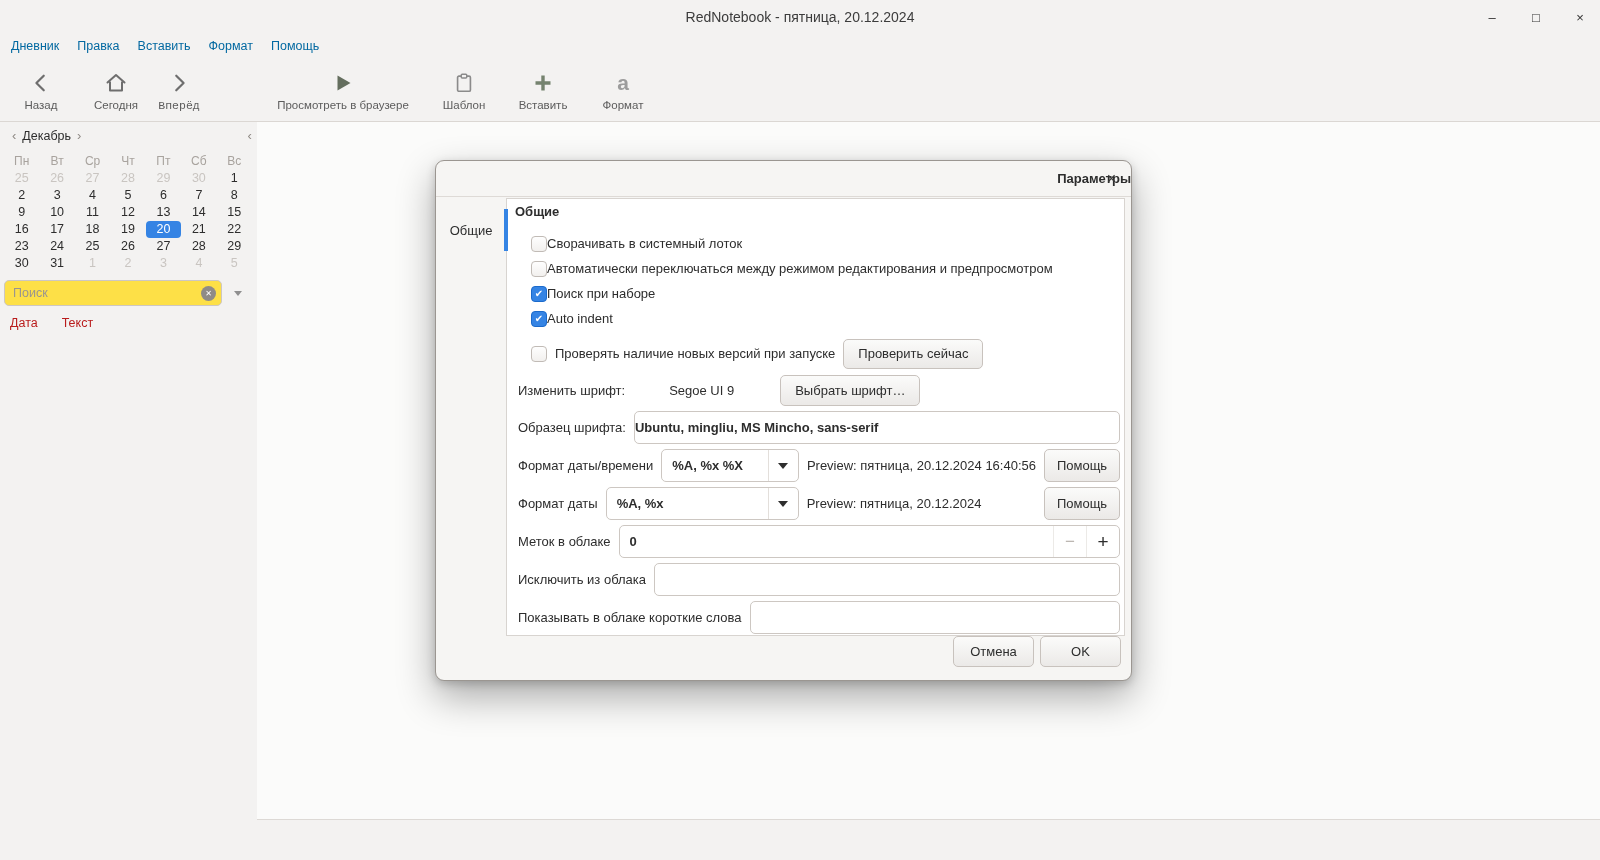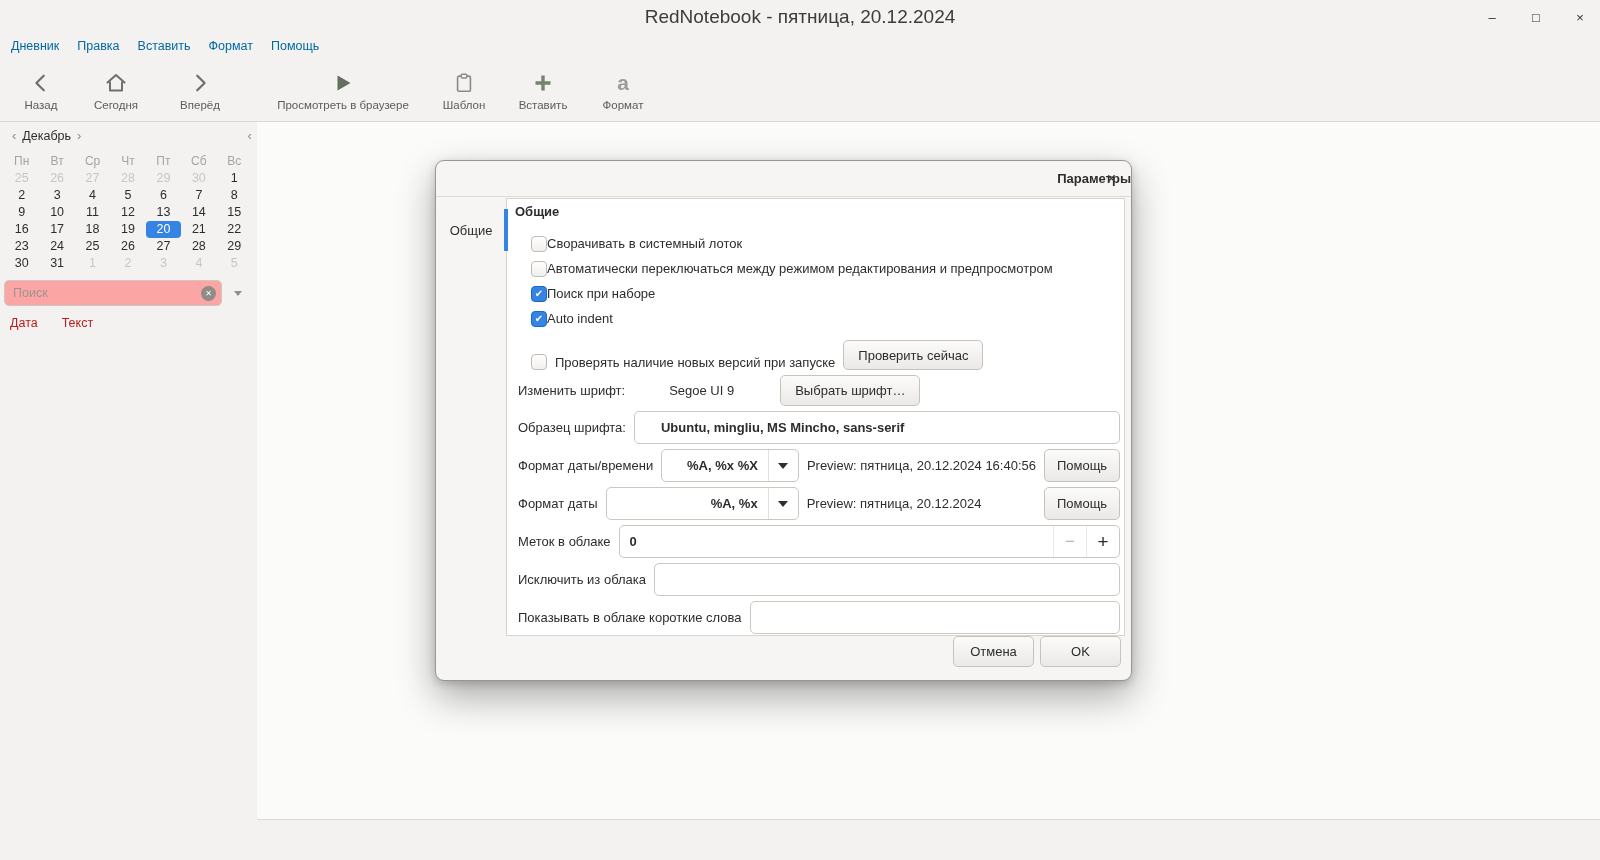--- a/index.html
+++ b/index.html
@@ -4,21 +4,21 @@
 <style>
   * { box-sizing: border-box; cursor: default; }
   html,body { margin:0; padding:0; background:#cfcfcf; }
   .window {
     position:relative; width:1600px; height:860px; overflow:hidden;
     background:#f3f2f1; color:#2d2d2d;
     font-family:"Liberation Sans","DejaVu Sans",sans-serif; font-size:13px;
   }
   
   .titlebar { position:absolute; top:0; left:0; right:0; height:34px; }
-  .win-title { position:absolute; left:0; right:0; top:0; line-height:34px; text-align:center; font-size:19px; color:#3c3c3c; }
+  .win-title { position:absolute; left:0; right:0; top:0; line-height:34px; text-align:center; font-size:14px; color:#3c3c3c; }
   .win-controls { position:absolute; right:12px; top:0; height:34px; display:flex; align-items:center; gap:28px; }
   .winbtn { width:16px; text-align:center; font-size:13px; color:#333; }
   
   .menubar { position:absolute; top:37px; left:2px; height:22px; display:flex; }
   .menu-item { padding:2px 9px; font-size:12.5px; color:#0369a1; border-radius:4px; }
   
   .toolbar { position:absolute; top:60px; left:0; right:0; height:62px; border-bottom:1px solid #dbd7d3; }
   .tool-btn { position:absolute; top:4px; height:54px; display:flex; flex-direction:column; align-items:center; justify-content:flex-start; gap:3px; padding-top:6px; border-radius:5px; }
   .tool-icon { height:26px; display:flex; align-items:center; justify-content:center; }
   .tool-label { font-size:11.5px; color:#5c5c5c; white-space:nowrap; }
@@ -28,34 +28,34 @@
   .cal-header { position:absolute; top:6px; left:8px; right:8px; height:18px; font-size:12.5px; }
   .cal-nav { color:#8f8a85; padding:0 4px; font-size:13px; }
   .cal-month { color:#2d2d2d; padding:0 2px; }
   .cal-year-group { position:absolute; right:0; top:0; }
   .cal-grid { position:absolute; top:30px; left:4px; width:248px; display:grid; grid-template-columns:repeat(7,1fr); }
   .cal-dow { height:18px; text-align:center; font-size:12px; color:#a8a39e; line-height:18px; }
   .cal-cell { height:17px; line-height:17px; text-align:center; font-size:12.5px; color:#2d2d2d; border-radius:4px; }
   .cal-cell.muted { color:#c9c5c1; }
   .cal-cell.selected { background:#3584e4; color:#fff; }
   .search-row { position:absolute; top:158px; left:0; right:0; height:26px; }
-  .search-input { position:absolute; left:4px; top:0; width:218px; height:26px; background:#fca5a5; border:1px solid #cdc7c2; border-radius:5px; padding:0 36px 0 8px; font-size:12.5px; font-family:inherit; color:#2d2d2d; outline:none; }
+  .search-input { position:absolute; left:4px; top:0; width:218px; height:26px; background:#fde047; border:1px solid #cdc7c2; border-radius:5px; padding:0 36px 0 8px; font-size:12.5px; font-family:inherit; color:#2d2d2d; outline:none; }
   .search-input::placeholder { color:#9a958f; }
   .clear-btn { position:absolute; left:201px; top:6px; width:15px; height:15px; border-radius:50%; background:#8f8b87; color:#fff; font-size:8px; line-height:15px; text-align:center; }
   .search-drop { position:absolute; left:224px; top:0; width:28px; height:26px; display:flex; align-items:center; justify-content:center; }
   .list-headers { position:absolute; top:194px; left:10px; display:flex; gap:24px; color:#b91c1c; font-size:12.5px; }
   
   .main { position:absolute; top:122px; left:257px; right:0; height:697px; background:#fbfbfa; }
   .bottombar { position:absolute; top:819px; left:257px; right:0; bottom:0; background:#f3f2f1; border-top:1px solid #ddd9d5; }
   
   .btn { background:linear-gradient(#fbfbfa,#ebe9e7); border:1px solid #c8c2bd; border-radius:5px; font-size:13px; color:#2d2d2d; padding:0 14px; height:31px; display:inline-flex; align-items:center; justify-content:center; font-family:inherit; white-space:nowrap; }
   .btn.tall { height:33px; }
-  .entry { height:33px; background:#fff; border:1px solid #cdc7c2; border-radius:5px; padding:0 26px; font-size:13px; font-family:inherit; color:#2d2d2d; outline:none; }
+  .entry { height:33px; background:#fff; border:1px solid #cdc7c2; border-radius:5px; padding:0 0; font-size:13px; font-family:inherit; color:#2d2d2d; outline:none; }
   .entry.sample { font-weight:600; }
-  .combo { height:33px; background:#fff; border:1px solid #cdc7c2; border-radius:5px; display:flex; align-items:center; overflow:hidden;text-align:right; }
+  .combo { height:33px; background:#fff; border:1px solid #cdc7c2; border-radius:5px; display:flex; align-items:center; overflow:hidden; }
   .combo-value { padding:0 10px; font-weight:600; flex:1; white-space:nowrap; }
   .combo-arrow { width:30px; align-self:stretch; display:flex; align-items:center; justify-content:center; border-left:1px solid #e3dfdb; }
   .tri-down { width:0; height:0; border-left:5px solid transparent; border-right:5px solid transparent; border-top:6px solid #2e2e2e; }
   .tri-down.small { border-left-width:4px; border-right-width:4px; border-top-width:5px; border-top-color:#8f8f8f; }
   .checkbox { width:16px; height:16px; flex:none; border:1px solid #c1bbb6; border-radius:4px; background:linear-gradient(#fefefe,#f2f0ee); display:inline-flex; align-items:center; justify-content:center; font-size:10px; color:#fff; }
   .checkbox.checked { background:#3584e4; border-color:#1b6acb; }
   
   .dialog { position:absolute; left:435px; top:160px; width:697px; height:521px; background:#f6f5f3; border:1px solid #9b9691; border-radius:9px; box-shadow:0 16px 38px rgba(0,0,0,.32), 0 3px 10px rgba(0,0,0,.18); }
   .dialog-titlebar { position:absolute; top:0; left:0; right:0; height:36px; border-bottom:1px solid #dedad6; border-radius:9px 9px 0 0; }
   .dialog-title { line-height:36px; text-align:right; font-weight:700; font-size:13px; color:#2d2d2d; }
@@ -113,21 +113,21 @@
     </div>
     <div class="tool-btn" style="left:78px;width:76px;">
       <span class="tool-icon">
         <svg width="24" height="24" viewBox="0 0 24 24">
             <path d="M3.5 11.5 L12 4 L20.5 11.5" fill="none" stroke="#6e6e6e" stroke-width="2" stroke-linecap="round" stroke-linejoin="round"></path>
             <path d="M6 10.5 V19.5 H18 V10.5" fill="none" stroke="#6e6e6e" stroke-width="2" stroke-linejoin="round"></path>
           </svg>
       </span>
       <span class="tool-label">Сегодня</span>
     </div>
-    <div class="tool-btn" style="left:167px;width:66px;">
+    <div class="tool-btn" style="left:146px;width:66px;font-family:Liberation Mono, monospace;">
       <span class="tool-icon">
         <svg width="22" height="22" viewBox="0 0 24 24">
             <path d="M9 4 L17 12 L9 20" fill="none" stroke="#6e6e6e" stroke-width="2.4" stroke-linecap="round" stroke-linejoin="round"></path>
           </svg>
       </span>
       <span class="tool-label">Вперёд</span>
     </div>
     <div class="tool-btn" style="left:262px;width:162px;">
       <span class="tool-icon">
         <svg width="24" height="24" viewBox="0 0 24 24">
@@ -261,21 +261,21 @@
           <div class="cb-row">
             <span class="checkbox checked">✔</span>
             <span class="cb-label">Поиск при наборе</span>
           </div>
           <div class="cb-row">
             <span class="checkbox checked">✔</span>
             <span class="cb-label">Auto indent</span>
           </div>
         </div>
 
-      <div class="panel-row" style="top:138px;left:24px;align-items:flex-end;">
+      <div class="panel-row" style="top:138px;left:24px;">
         <span class="checkbox"></span>
         <span class="cb-label">Проверять наличие новых версий при запуске</span>
         <button class="btn" style="height:30px;">Проверить сейчас</button>
       </div>
 
       <div class="panel-row" style="top:175px;gap:46px;">
         <span class="row-label">Изменить шрифт:</span>
         <span class="font-value">Segoe UI 9</span>
         <button class="btn">Выбрать шрифт…</button>
       </div>

